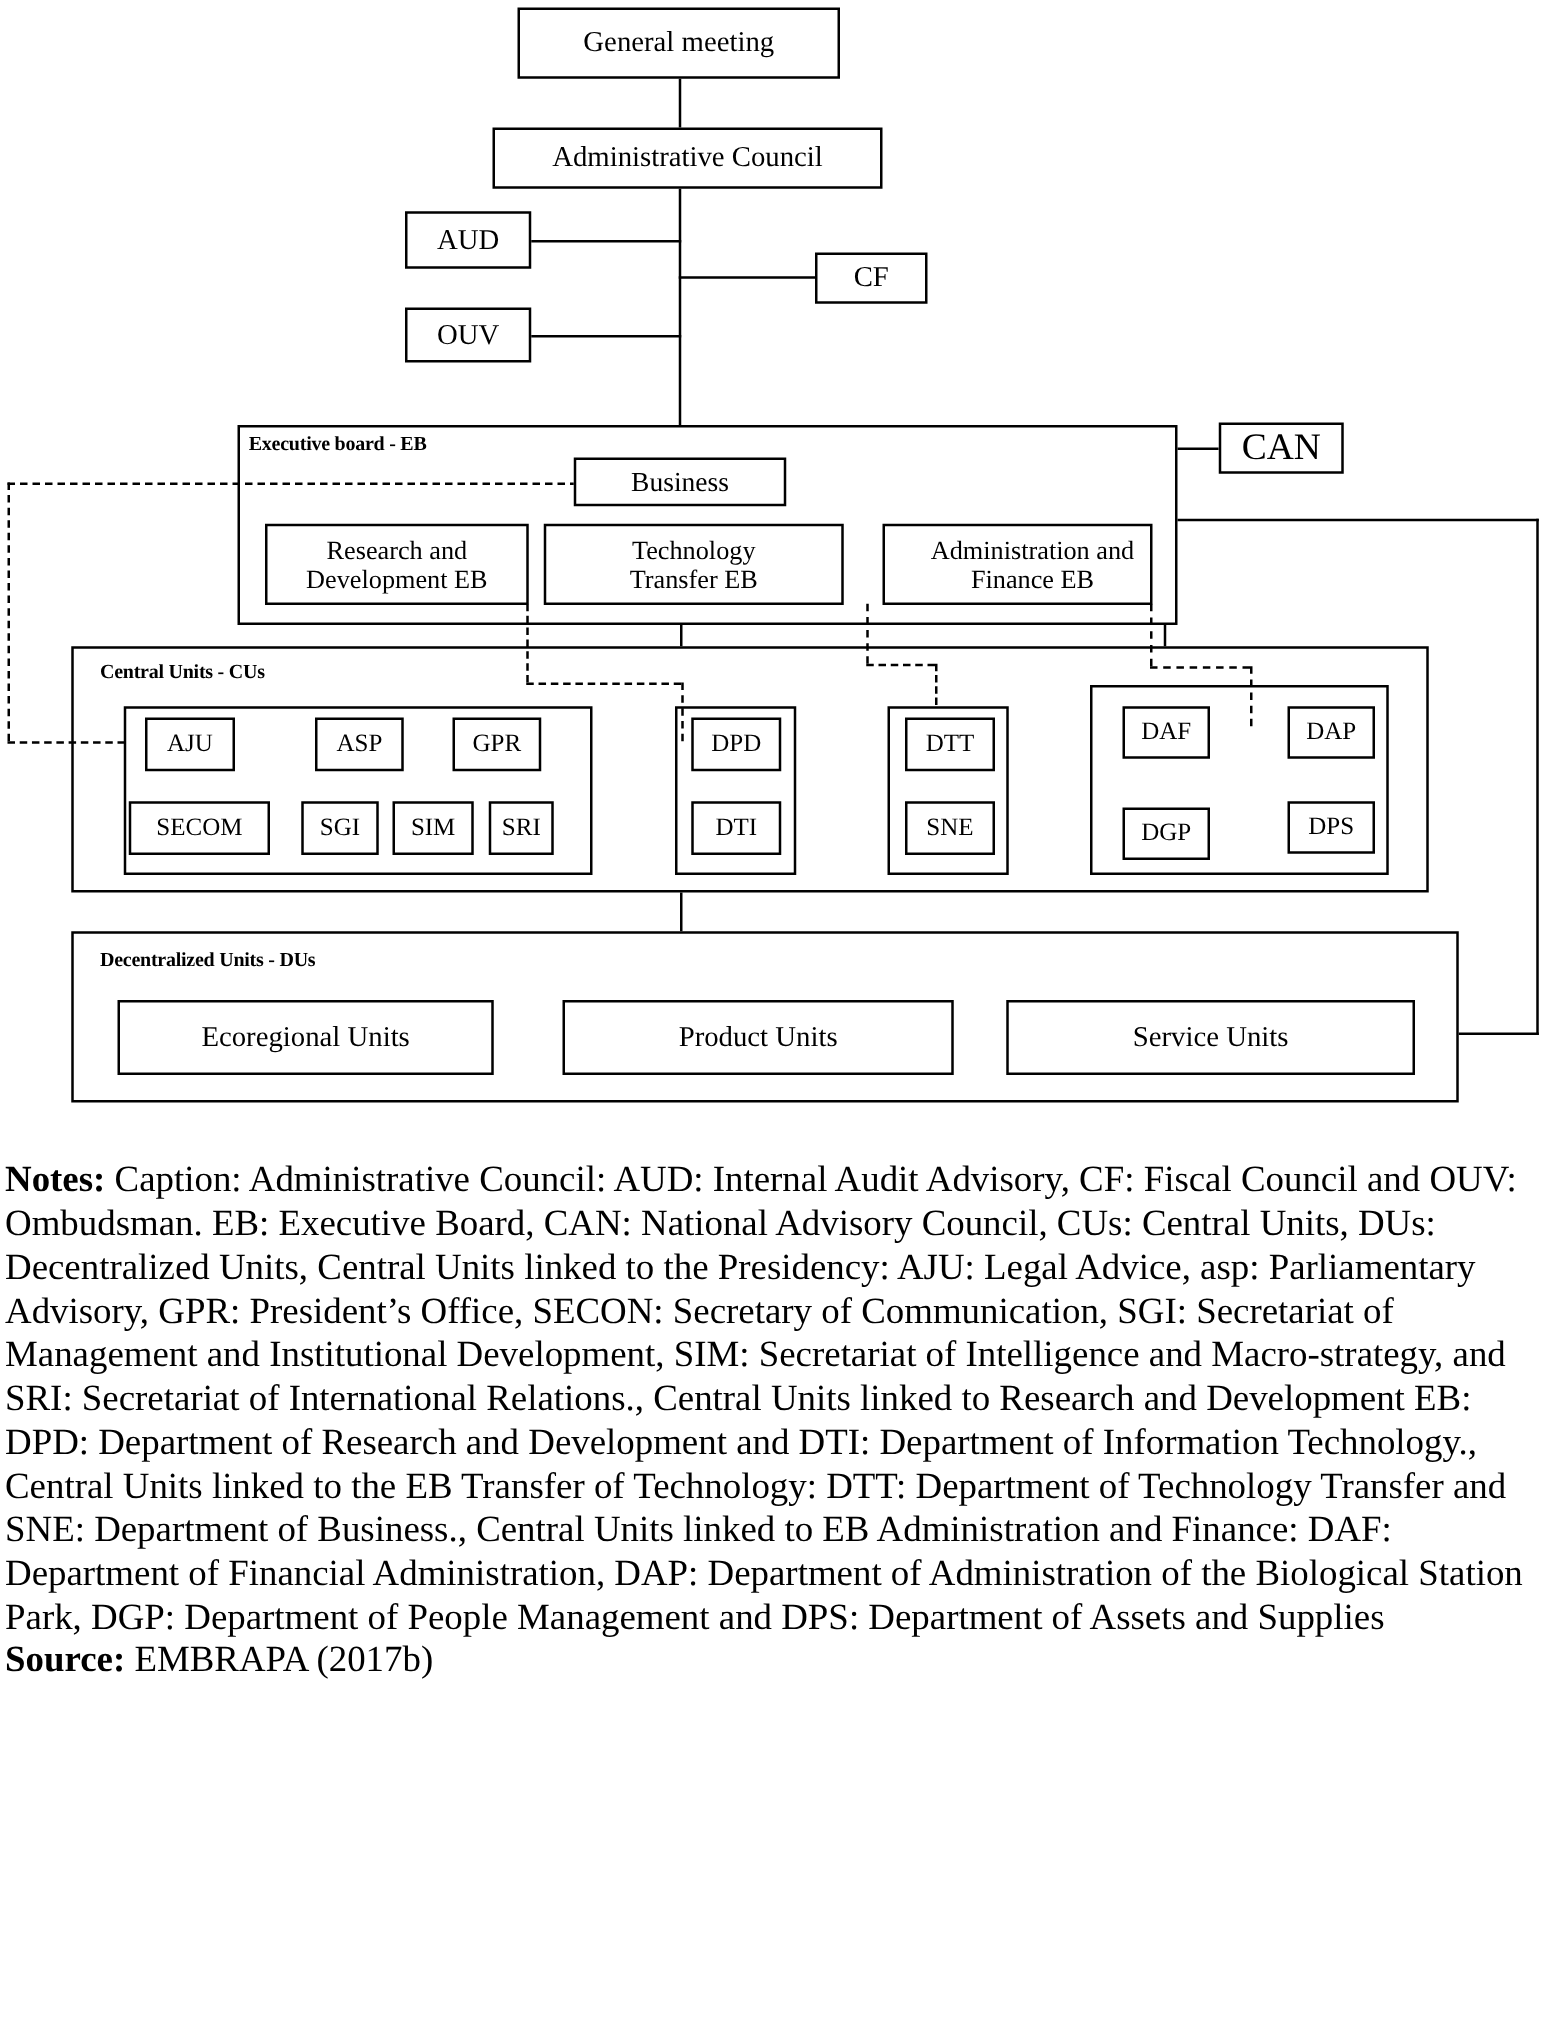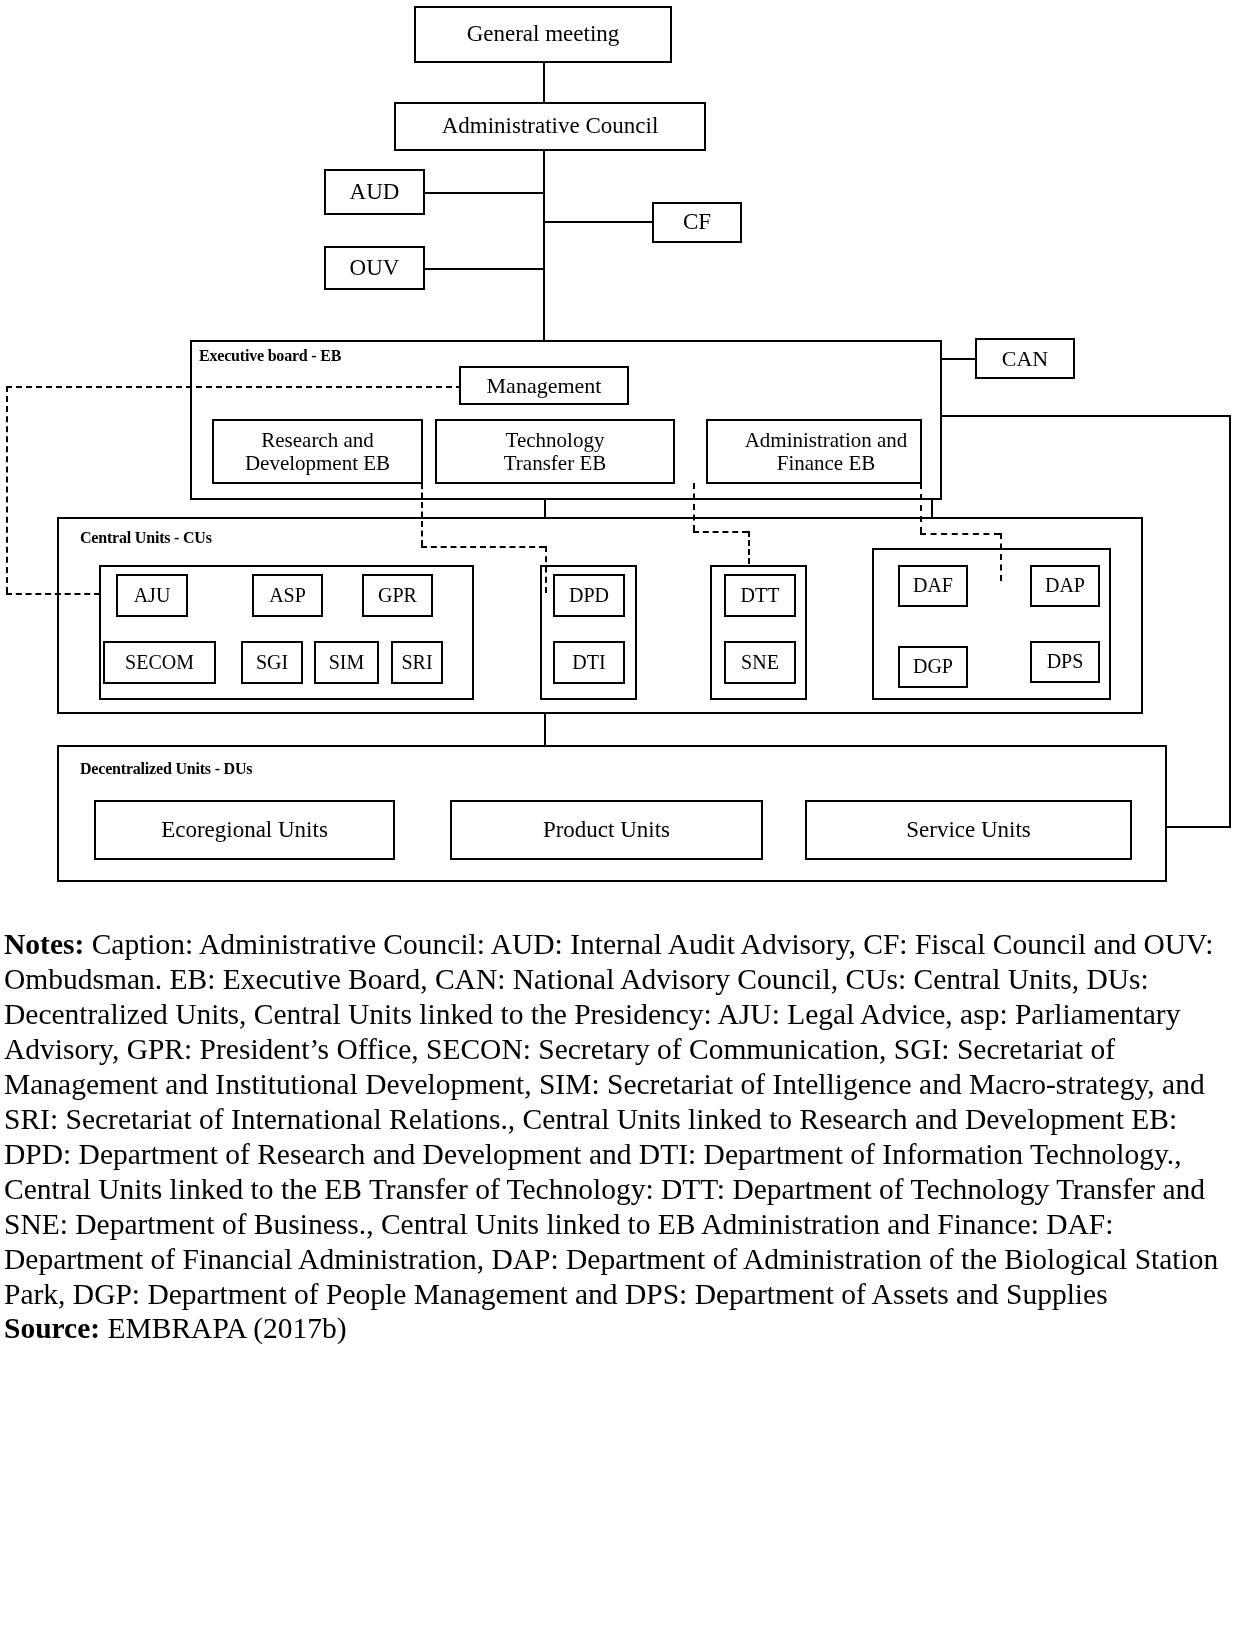--- a/index.html
+++ b/index.html
@@ -123,29 +123,29 @@
     </div>
 
     <div class="box" style="left:652px;top:202px;width:90px;height:41px;font-size:23px;">
       <span>CF</span>
     </div>
 
     <div class="box" style="left:324px;top:246px;width:101px;height:44px;font-size:23px;">
       <span>OUV</span>
     </div>
 
-    <div class="box" style="left:975px;top:338px;width:100px;height:41px;font-size:22px;justify-content:center;">
+    <div class="box" style="left:975px;top:338px;width:100px;height:41px;font-size:30px;justify-content:center;">
       <span>CAN</span>
     </div>
 
     <div class="grp" style="left:190px;top:340px;width:752px;height:160px;"></div>
     <div class="grp-label" style="left:199px;top:347px;">Executive board - EB</div>
 
     <div class="box" style="left:459px;top:366px;width:170px;height:39px;font-size:22px;">
-      <span>Management</span>
+      <span>Business</span>
     </div>
 
     <div class="box" style="left:212px;top:419px;width:211px;height:65px;font-size:21px;flex-direction:column;">
       <span>Research and</span>
       <span>Development EB</span>
     </div>
 
     <div class="box" style="left:435px;top:419px;width:240px;height:65px;font-size:21px;flex-direction:column;">
       <span>Technology</span>
       <span>Transfer EB</span>

